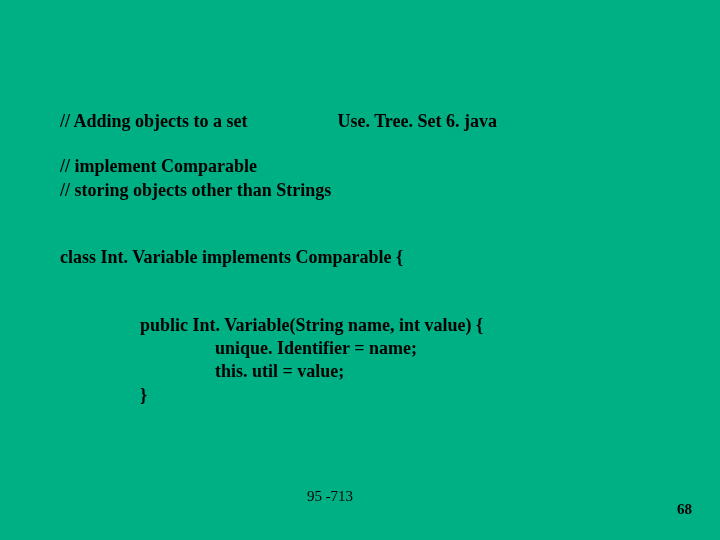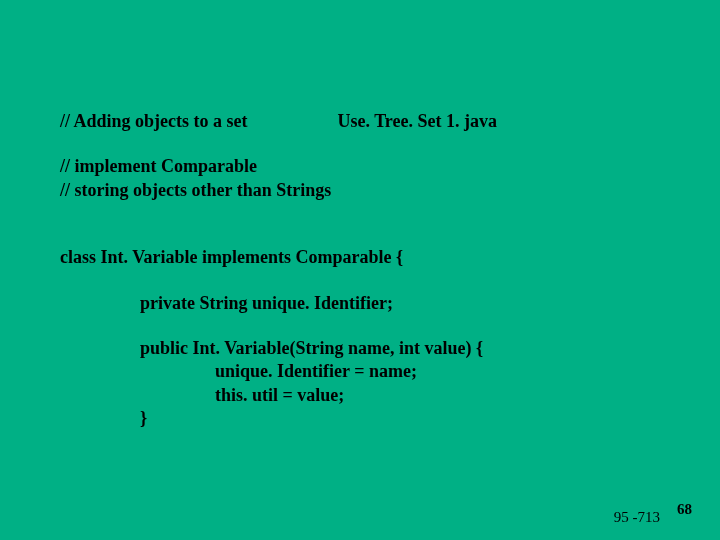--- a/index.html
+++ b/index.html
@@ -30,49 +30,48 @@
     height: 22px;
   }
   .indent1 {
     padding-left: 80px;
   }
   .indent2 {
     padding-left: 155px;
   }
   .footer-center {
     position: absolute;
-    bottom: 14px;
+    bottom: 35px;
     left: 0;
     width: 660px;
-    text-align: right;
+    text-align: center;
     font-size: 15px;
     font-weight: normal;
   }
   .footer-right {
     position: absolute;
     bottom: 22px;
     right: 28px;
     font-size: 15px;
     font-weight: bold;
   }
 </style>
 </head>
 <body>
 
 <div class="slide">
   <div class="content">
-    <div class="row"><span>// Adding objects to a set</span><span>                    </span><span>Use. Tree. Set 1. java</span></div>
+    <div class="row"><span>// Adding objects to a set</span><span>                    </span><span>Use. Tree. Set 6. java</span></div>
     <div class="blank"></div>
     <div class="row">// implement Comparable</div>
     <div class="row">// storing objects other than Strings</div>
     <div class="blank"></div>
     <div class="blank"></div>
     <div class="row">class Int. Variable implements Comparable {</div>
     <div class="blank"></div>
-    <div class="row indent1">private String unique. Identifier;</div>
     <div class="blank"></div>
     <div class="row indent1">public Int. Variable(String name, int value) {</div>
     <div class="row indent2">unique. Identifier = name;</div>
     <div class="row indent2">this. util = value;</div>
     <div class="row indent1">}</div>
   </div>
   <div class="footer-center">95 -713</div>
   <div class="footer-right">68</div>
 </div>
 

